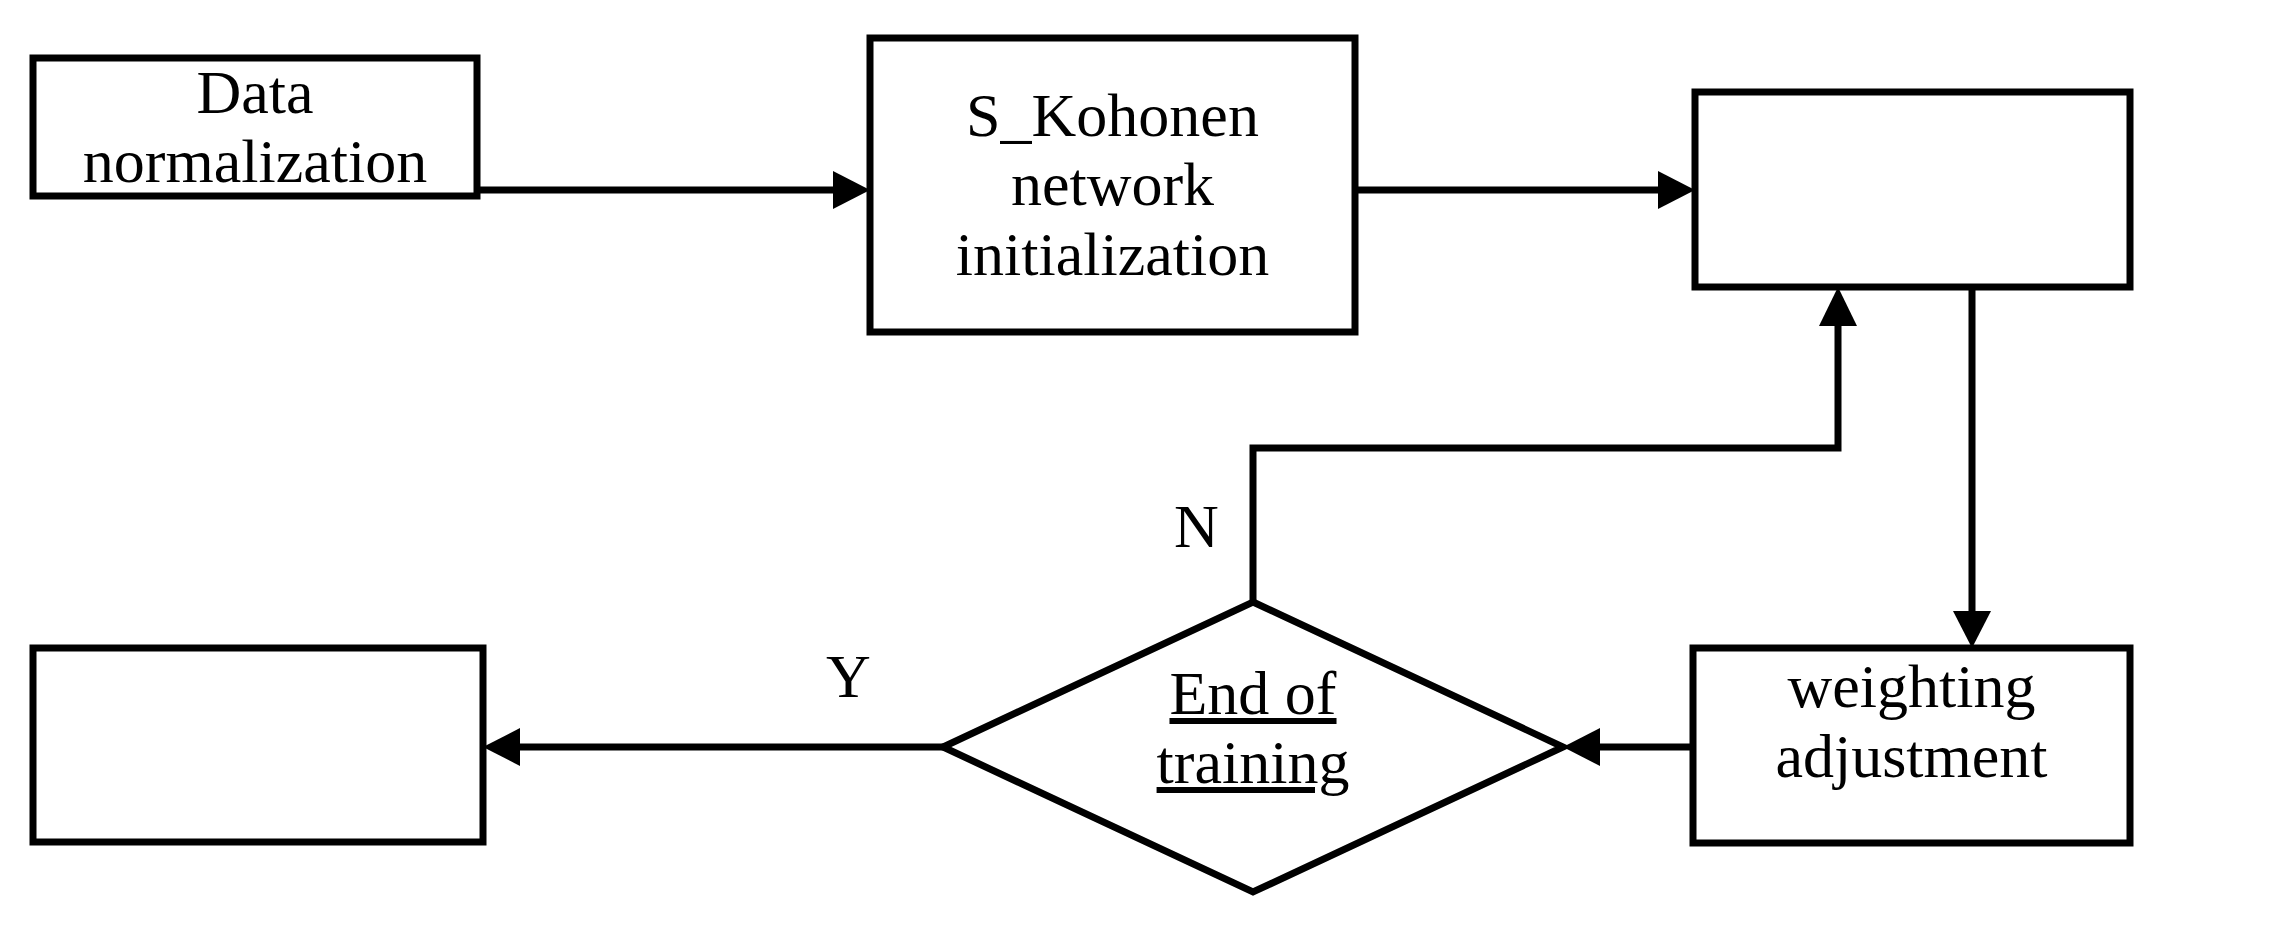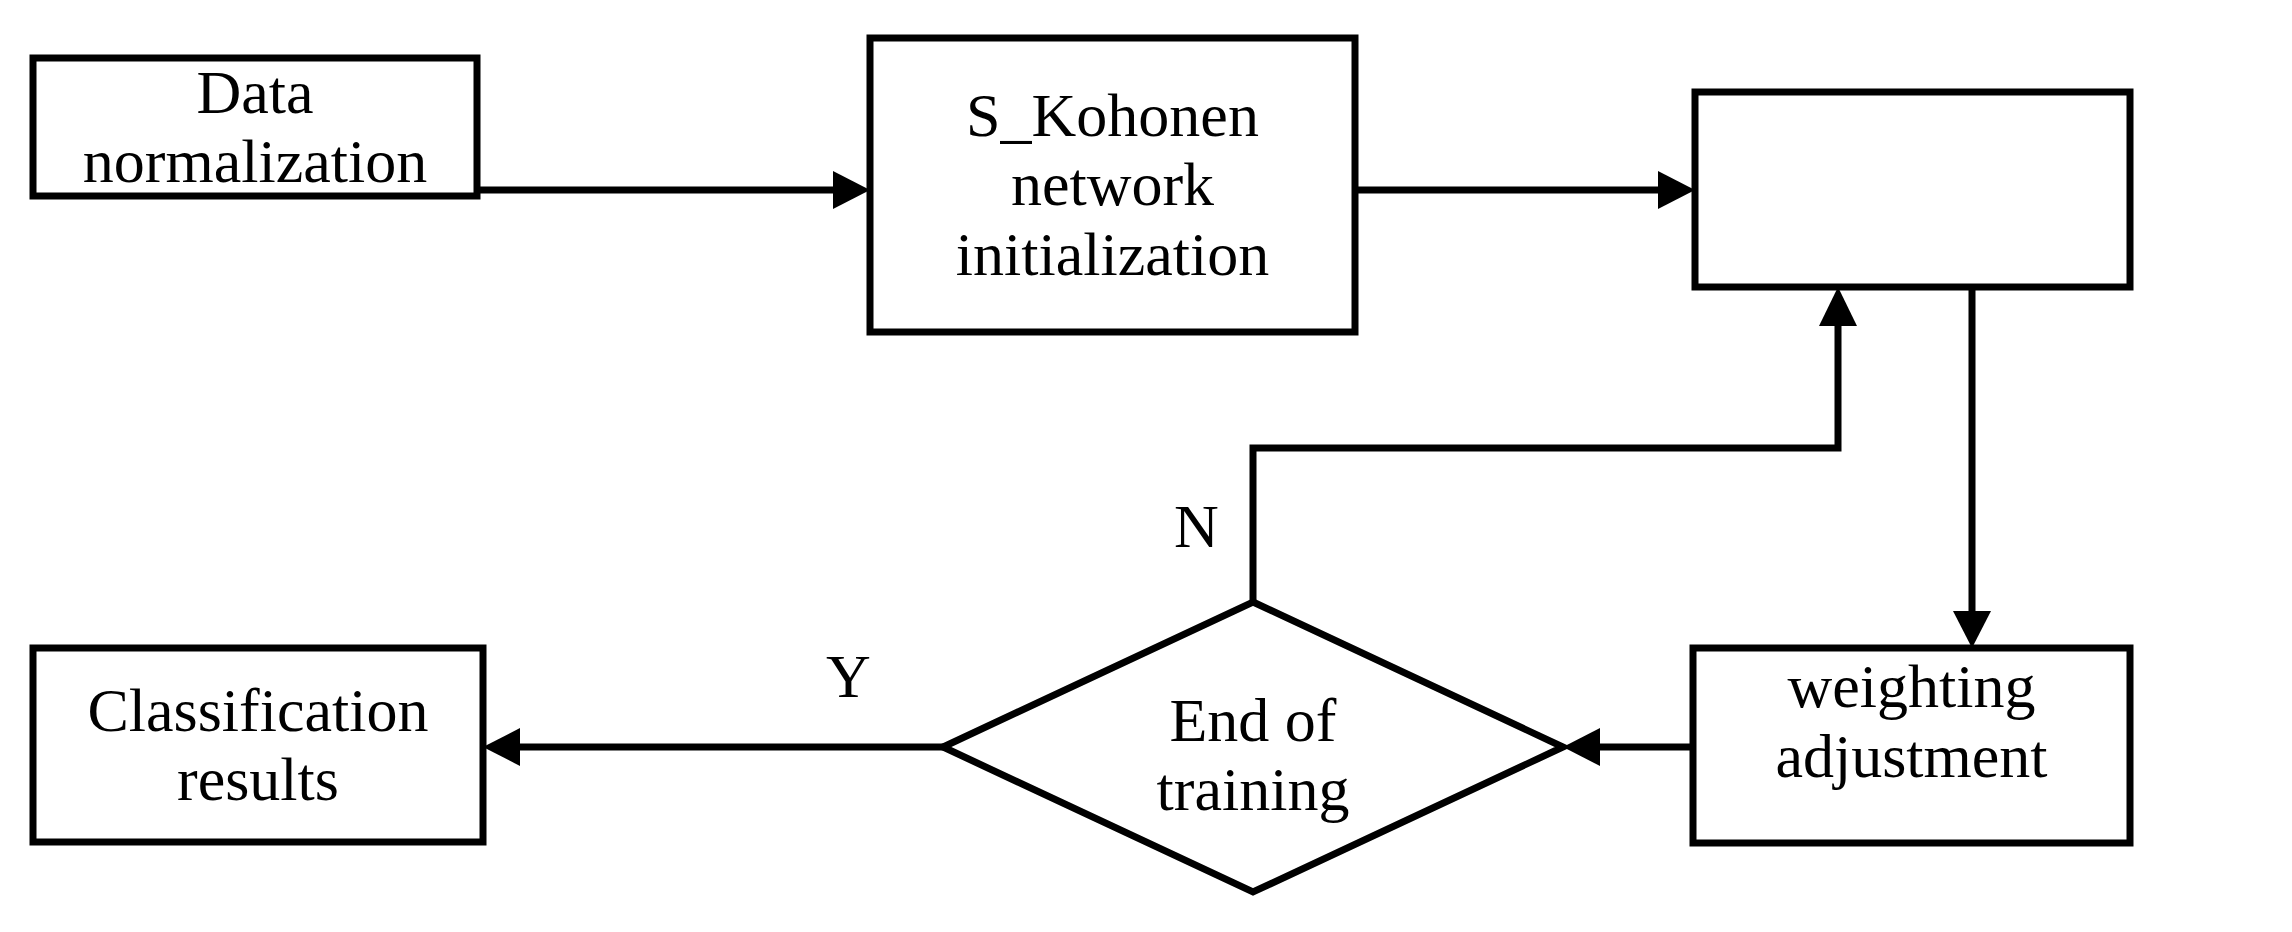--- a/index.html
+++ b/index.html
@@ -114,23 +114,21 @@
   <div class="node-text" style="left:33px; top:58px; width:444px; height:138px;">Data normalization</div>
 
   <div class="node-text" style="left:870px; top:38px; width:485px; height:294px;">S_Kohonen
 network
 initialization</div>
 
 
   <div class="node-text" style="left:1693px; top:624px; width:437px; height:195px;">weighting
 adjustment</div>
 
-  <div class="node-text" style="left:1063px; top:655px; width:380px; height:200px;">End of
+  <div class="node-text" style="left:1063px; top:628px; width:380px; height:200px;text-decoration:underline;">End of
 training</div>
 
-  <div class="node-text" style="left:33px; top:648px; width:450px; height:194px;">Classification
-results</div>
 
   <div class="edge-label" style="left:1174px; top:495px;">N</div>
 
   <div class="edge-label" style="left:826px; top:645px;">Y</div>
 
 </div>
 
 </body></html>

